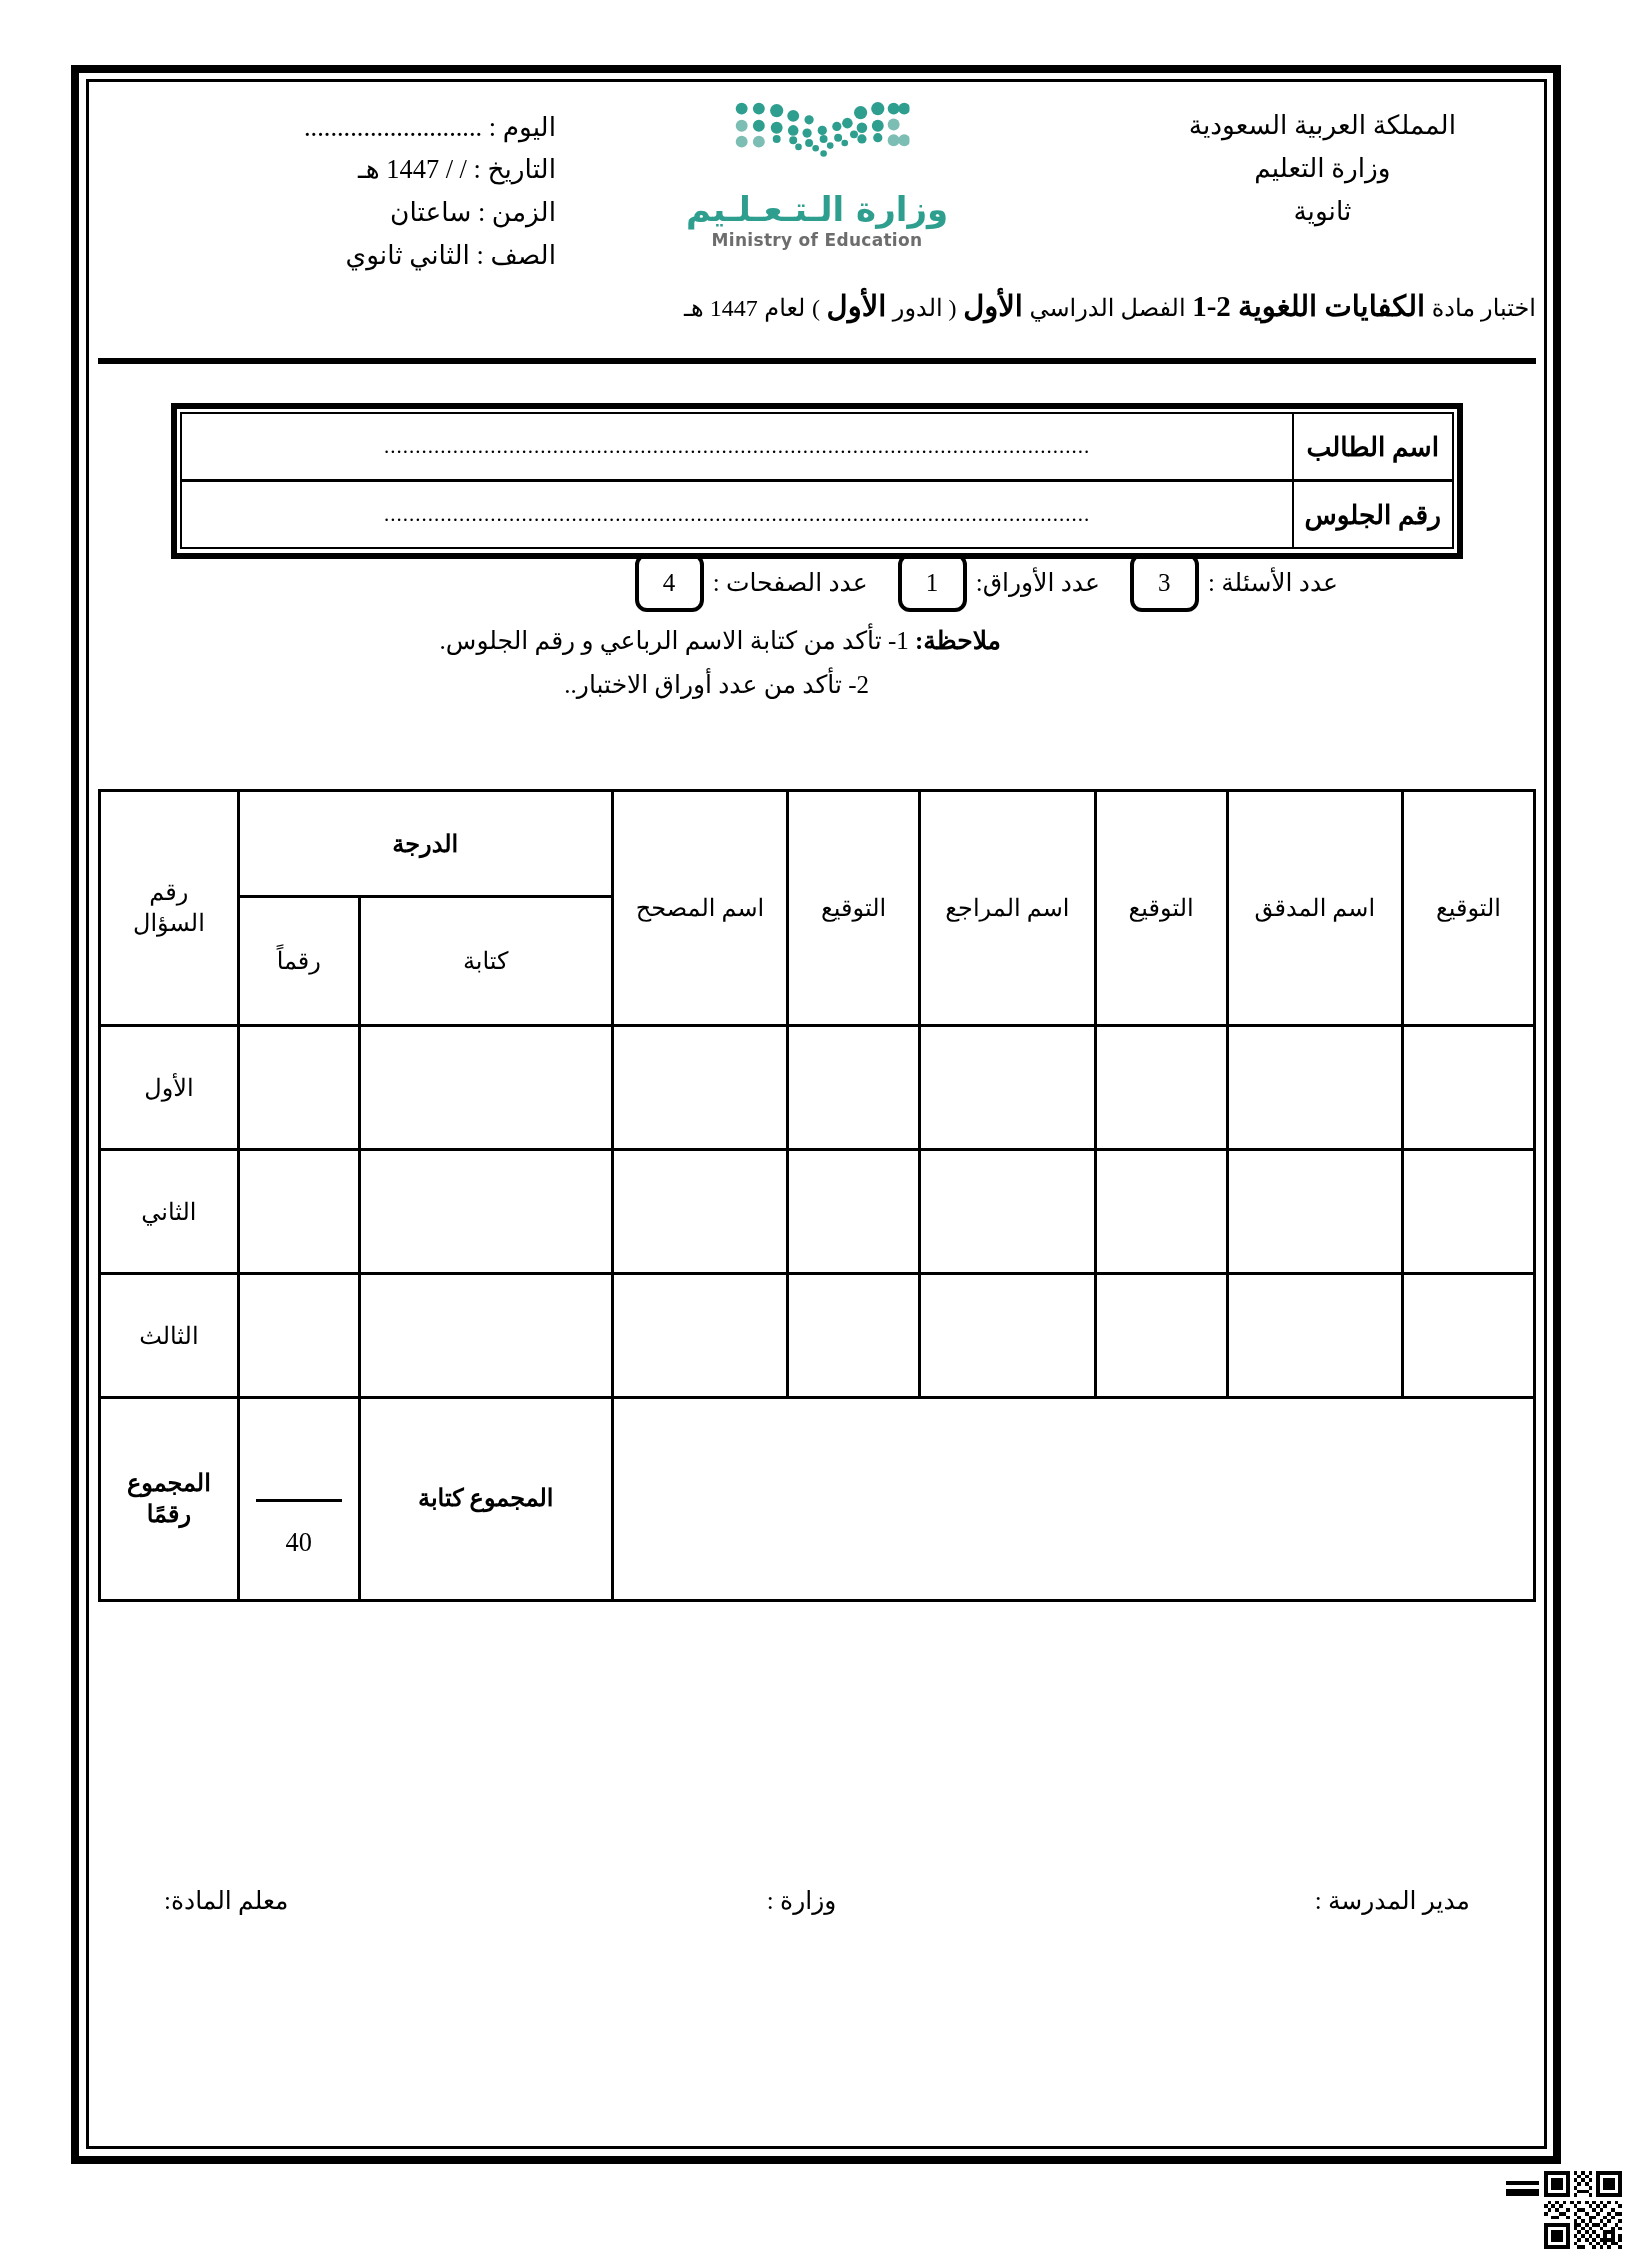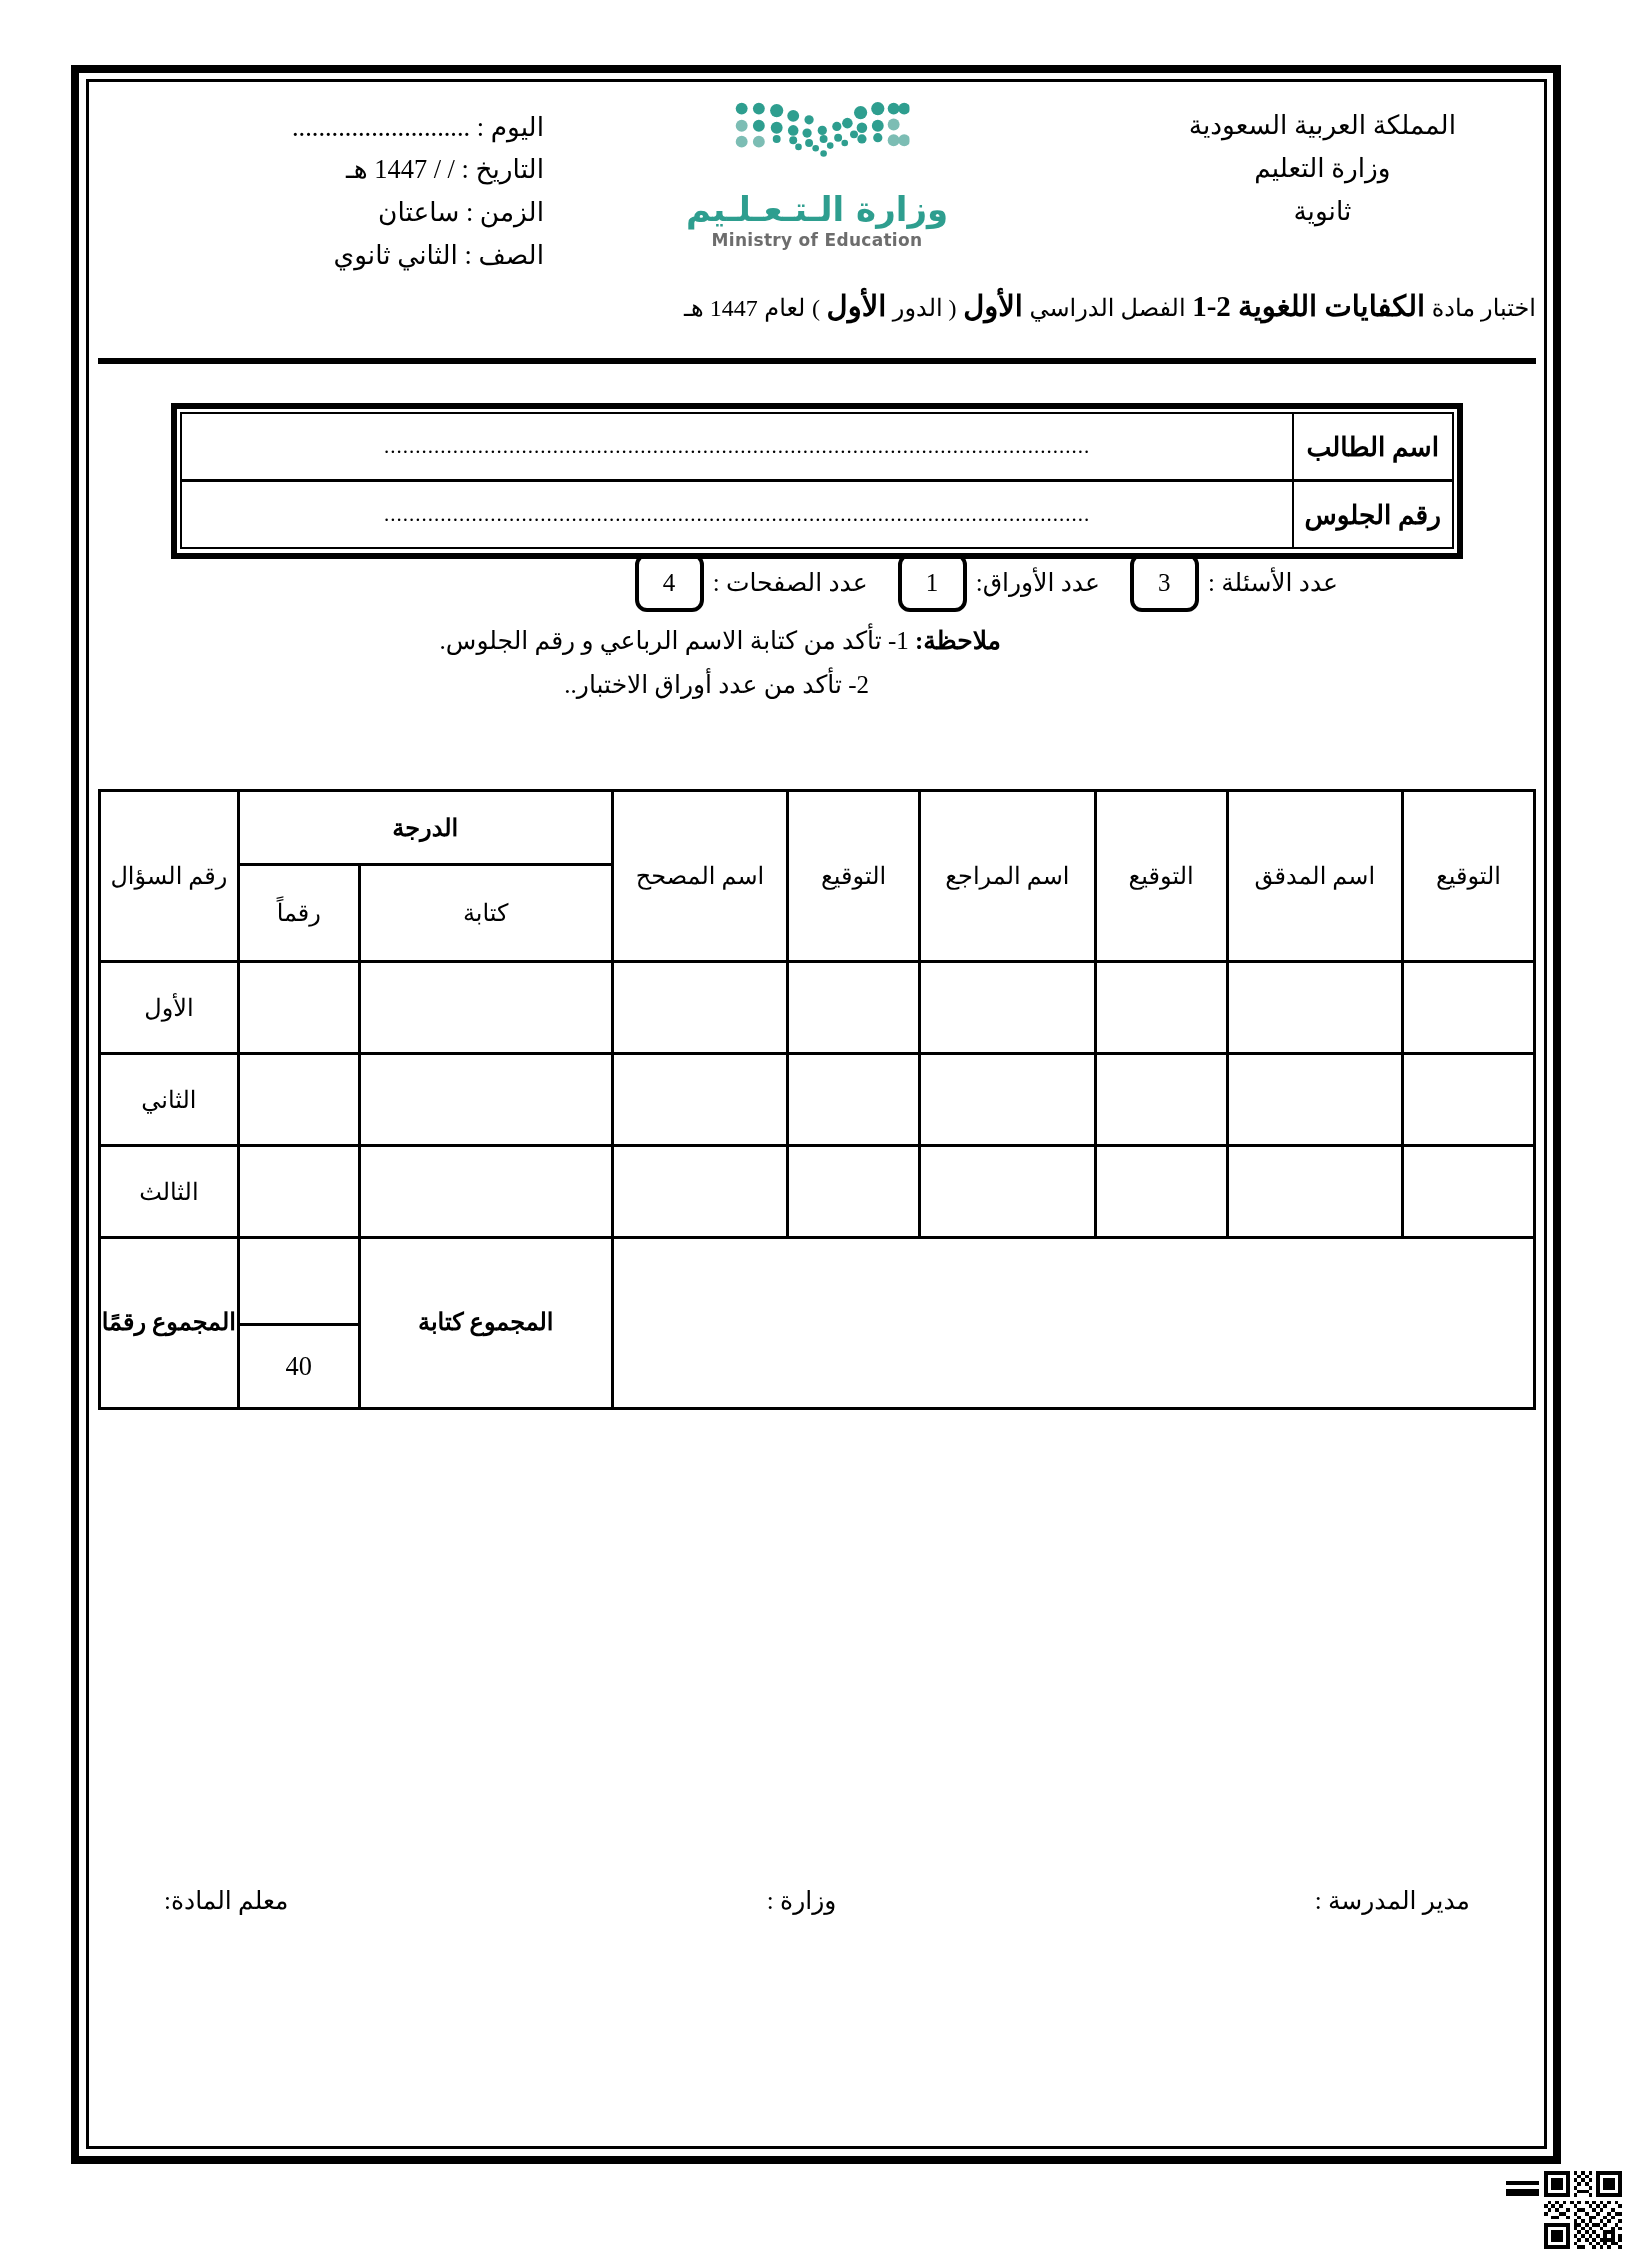--- a/index.html
+++ b/index.html
@@ -53,21 +53,21 @@
     position: absolute;
     right: 2.6px;
     top: 13.2px;
     width: 422px;
     text-align: center;
     font-size: 26.4px;
     line-height: 1.62;
   }
   .hdr-left {
     position: absolute;
-    left: 11px;
+    left: 23px;
     top: 14.5px;
     width: 455px;
     font-size: 26.4px;
     line-height: 1.62;
     text-align: left;
     direction: rtl;
   }
   .hdr-left .row {
     white-space: nowrap;
     text-align: right;
@@ -214,21 +214,21 @@
     border-collapse: collapse;
     width: 100%;
     table-layout: fixed;
   }
   .grades td, .grades th {
     border: 3.3px solid #000;
     text-align: center;
     vertical-align: middle;
     font-size: 24px;
     font-weight: normal;
-    padding: 0;
+    padding: 16px;
   }
   .grades .col-qno  { width: 125px; }
   .grades .col-num  { width: 109px; }
   .grades .col-txt  { width: 228px; }
   .grades .col-name { width: 158px; }
   .grades .col-sign { width: 119px; }
   .hdr-cell { height: 165px; line-height: 1.28; border-radius: 19px; }
   .hdr-top  { height: 71px; }
   .hdr-sub  { height: 94px; }
   .body-row td { height: 89px; }

